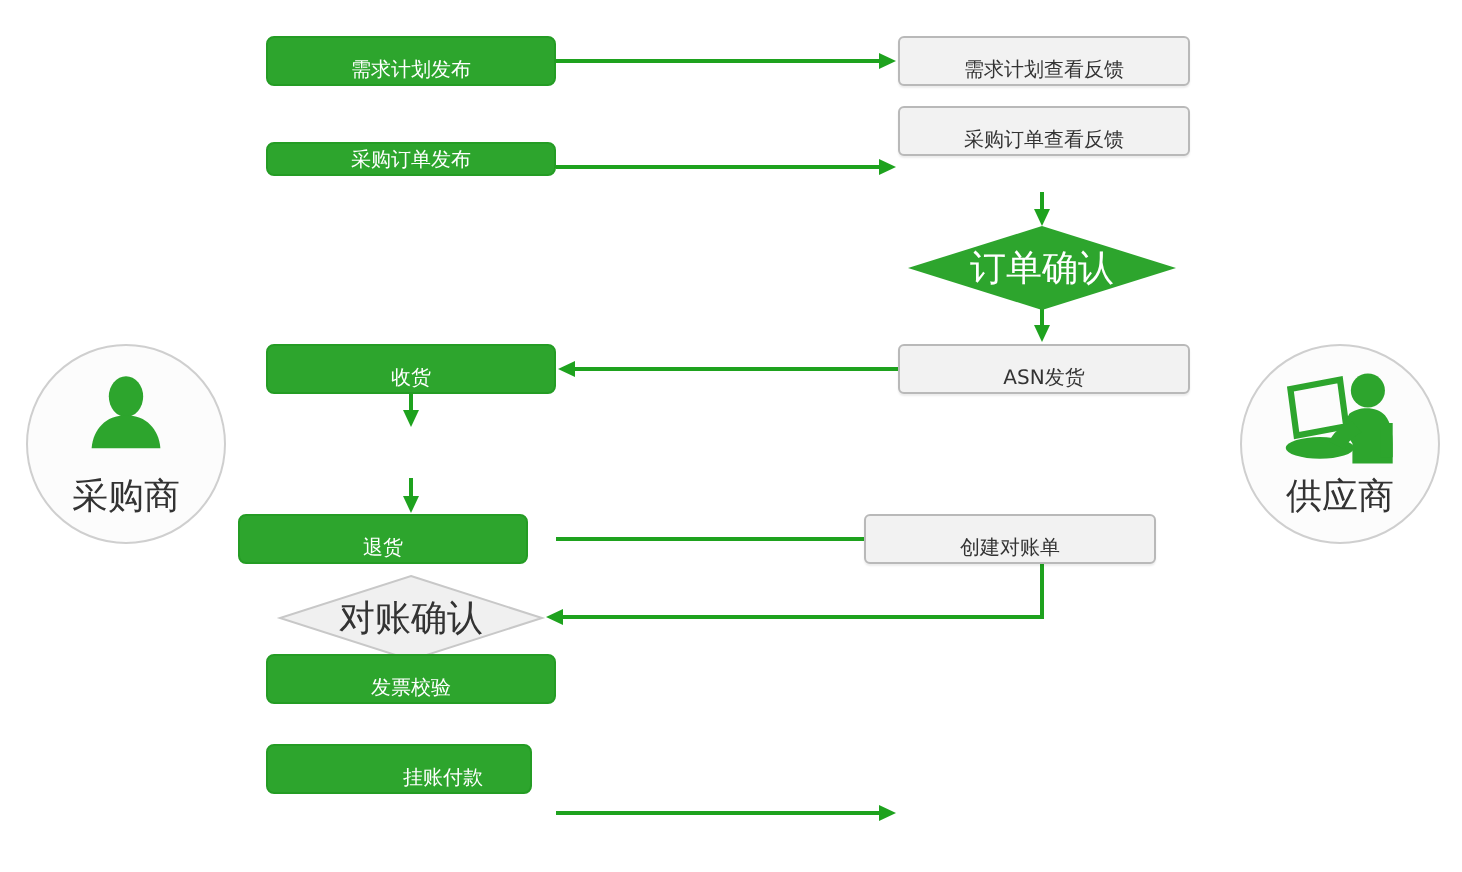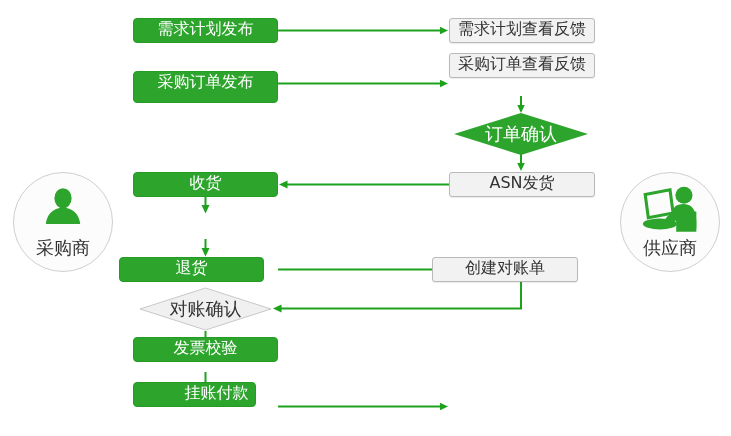--- a/index.html
+++ b/index.html
@@ -13,23 +13,23 @@
   .connectors {
     position: absolute; left:0; top:0;
     width: 731px; height: 436px;
     pointer-events: none;
   }
   .edge { stroke: var(--pal-arrow, #1ea21e); stroke-width: 2; fill: none; }
   .ah   { fill: var(--pal-arrow, #1ea21e); }
 
   .node {
     position: absolute;
-    display: flex; align-items: flex-start; justify-content: center;
+    display: flex; align-items: flex-end; justify-content: center;
     box-sizing: border-box;
-    font-size: 16px;
+    font-size: 10px;
     white-space: nowrap;
   }
   .green-box {
     background: var(--pal-green, #2da52d);
     border: 1px solid var(--pal-green_border, #249c24);
     border-radius: 4px;
     color: var(--pal-text_light, #ffffff);
   }
   .red-box {
     background: var(--pal-red, #f4512f);
@@ -122,39 +122,39 @@
         <path class="igreen" d="M48 33 c-8 3 -13 8 -15 13 l10 5 c2 -5 6 -9 11 -11 z"></path>
         <path class="igreen" d="M66 34 h8 v22 h-8 z"></path>
       </svg>
     </span>
     <span class="alabel">供应商</span>
   </div>
 
   <div class="node green-box" style="left:133px; top:18px;  width:145px; height:25px;">
     <span>需求计划发布</span>
   </div>
-  <div class="node green-box" style="left:133px; top:71px;  width:145px; height:32px;">
+  <div class="node green-box" style="left:133px; top:71px;  width:145px; height:17px;">
     <span>采购订单发布</span>
   </div>
   <div class="node green-box" style="left:133px; top:172px; width:145px; height:25px;">
     <span>收货</span>
   </div>
   <div class="node green-box" style="left:119px; top:257px; width:145px; height:25px;">
     <span>退货</span>
   </div>
   <div class="diamond gray" style="left:138px; top:287px;">
     <svg width="135" height="44" viewBox="0 0 135 44" xmlns="http://www.w3.org/2000/svg">
       <polygon class="dshape-gray" points="67.5,1 133,22 67.5,43 2,22"></polygon>
     </svg>
     <span class="dlabel">对账确认</span>
   </div>
-  <div class="node green-box" style="left:133px; top:337px; width:145px; height:25px;">
+  <div class="node green-box" style="left:133px; top:327px; width:145px; height:25px;">
     <span>发票校验</span>
   </div>
-  <div class="node green-box" style="left:133px; top:382px; width:123px; height:25px;padding-left:44px;">
+  <div class="node green-box" style="left:133px; top:372px; width:133px; height:25px;padding-left:44px;">
     <span>挂账付款</span>
   </div>
 
   <div class="node light-box" style="left:449px; top:18px;  width:146px; height:25px;">
     <span>需求计划查看反馈</span>
   </div>
   <div class="node light-box" style="left:449px; top:53px;  width:146px; height:25px;">
     <span>采购订单查看反馈</span>
   </div>
   <div class="diamond green" style="left:454px; top:113px;">

